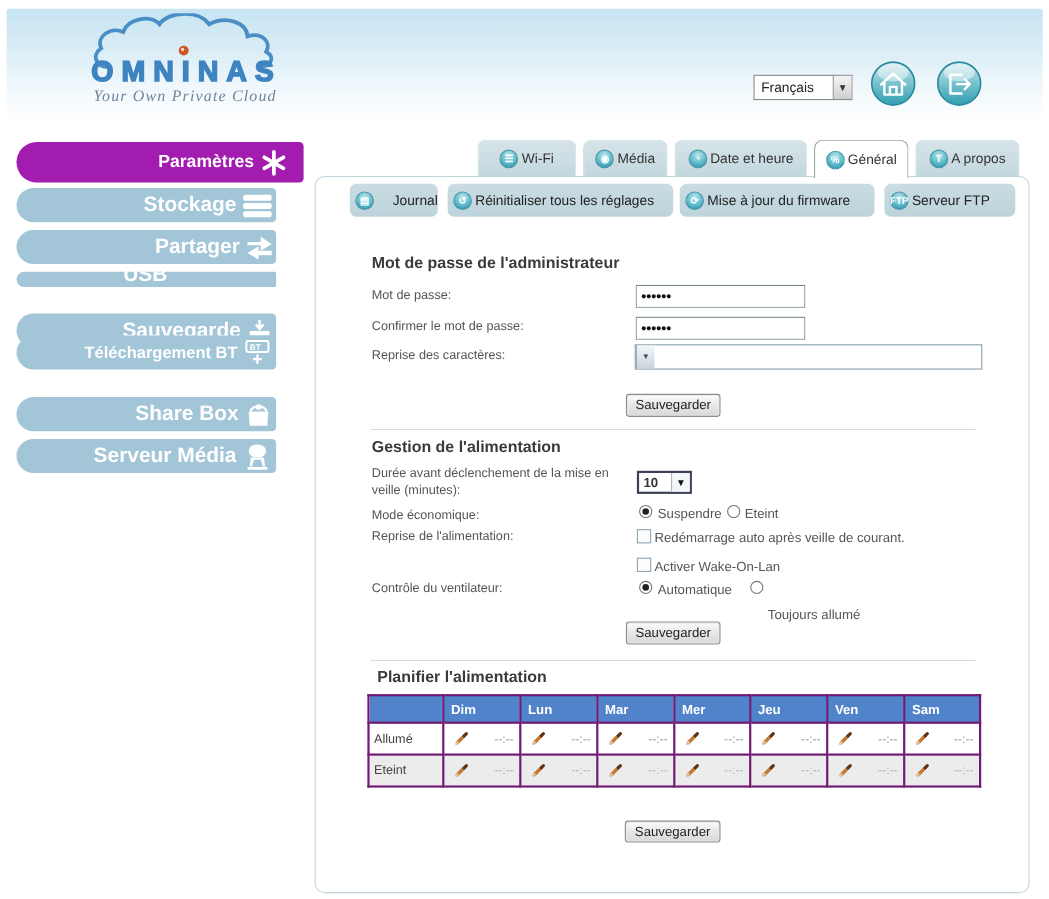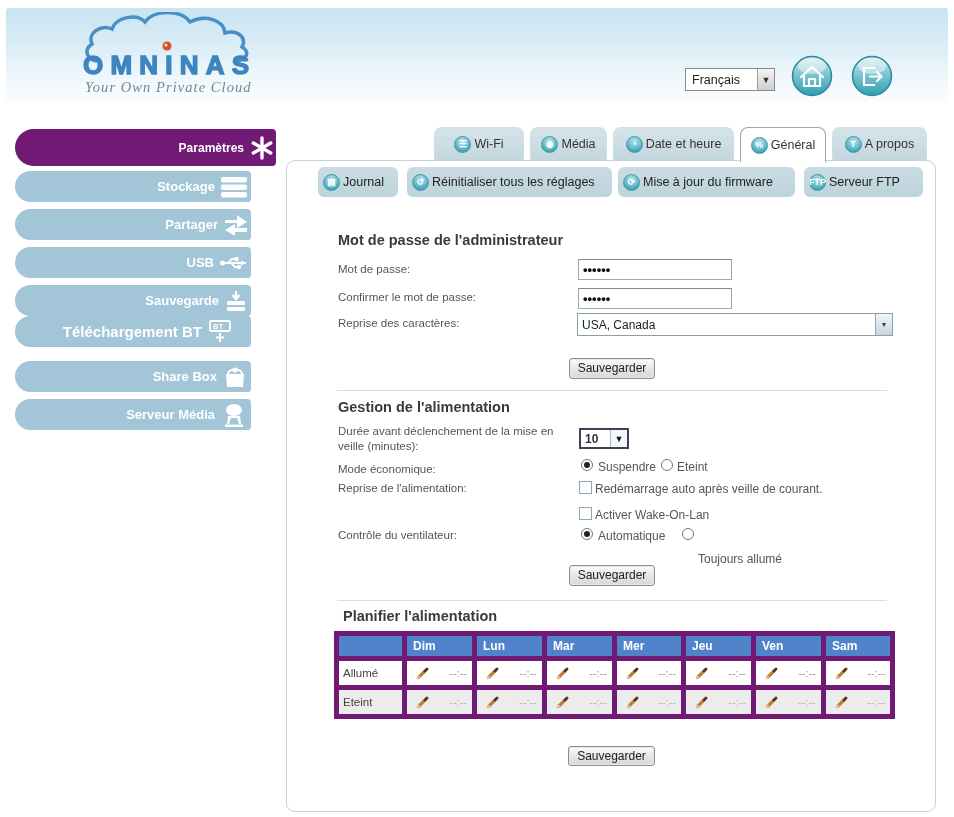--- a/index.html
+++ b/index.html
@@ -8,21 +8,21 @@
 
 
 #hdr { left:6px; top:8px; width:942px; height:97px; background:linear-gradient(#c7e4f2 0%, #d8ecf6 35%, #eef7fb 70%, #fdfeff 100%); border-radius:3px 3px 0 0; }
 
 
 .winsel { background:#fff; border:1px solid #8a8a8a; display:flex; align-items:center; }
 .winsel .txt { flex:1; padding-left:6px; font-size:12.5px; color:#222; }
 .winsel .arr { width:17px; align-self:stretch; background:linear-gradient(#f4f4f4,#cfcfcf); border-left:1px solid #9a9a9a; display:flex; align-items:center; justify-content:center; font-size:7px; color:#333; }
 
 
-.sbtn { position:absolute; left:15px; color:#fff; font-weight:bold; display:flex; align-items:center; justify-content:flex-end; background:#a2c5d8; border-radius:16px 4px 4px 16px; font-size:13px; }
+.sbtn { position:absolute; left:15px; color:#fff; font-weight:bold; display:flex; align-items:center; justify-content:flex-end; background:#a2c5d8; border-radius:16px 4px 4px 16px; font-size:19px; }
 .sbtn .lab { white-space:nowrap; }
 .sbtn svg { margin-left:5px; }
 
 
 #panel { left:286px; top:160px; width:650px; height:652px; background:#fff; border:1px solid #c3d3dc; border-radius:9px; }
 
 
 .ttab { position:absolute; height:33px; top:127px; background:linear-gradient(#d6e4e9 0%, #c3d7de 100%); border:1px solid #cfe0e5; border-bottom:none; border-radius:8px 8px 0 0; display:flex; align-items:center; justify-content:center; font-size:12.5px; color:#333; z-index:3; }
 .ttab.sel { background:#fff; border:1px solid #9aa7ad; border-bottom:none; height:35px; z-index:4; }
 .ttab .cico { margin-right:3px; }
@@ -42,21 +42,21 @@
 .selbox .arr { width:17px; align-self:stretch; background:linear-gradient(#f2f6f8,#c9d4da); border-left:1px solid #93a5ae; display:flex; align-items:center; justify-content:center; font-size:7px; color:#345; }
 .btn { position:absolute; background:linear-gradient(#fdfdfd,#e8e8e8 45%,#d8d8d8); border:1px solid #8d8d8d; border-radius:3px; font-size:12px; color:#222; text-align:center; box-shadow:0 0 0 1px #e8e8e8 inset; }
 .hr { position:absolute; height:1px; background:#d4dde2; }
 .radio { position:absolute; width:12px; height:12px; border-radius:50%; border:1px solid #777; background:#fff; }
 .radio.on::after { content:""; position:absolute; left:2px; top:2px; width:6px; height:6px; border-radius:50%; background:#222; }
 .check { position:absolute; width:13px; height:13px; border:1px solid #8fa6b5; background:#fdfdfd; }
 .ctext { position:absolute; font-size:12px; color:#555; }
 
 
 #ptable { position:absolute; left:334px; top:631px; width:556px; border-collapse:collapse; table-layout:fixed; }
-#ptable th, #ptable td { border:5px solid #701a75; overflow:hidden; }
+#ptable th, #ptable td { border:2px solid #701a75; overflow:hidden; }
 #ptable th { background:#5083c9; color:#fff; font-size:12px; font-weight:bold; text-align:left; padding-left:6px; height:25px; }
 #ptable td { height:29px; font-size:11.5px; color:#444; }
 #ptable .rlab { padding-left:4px; }
 .cellc { display:flex; align-items:center; justify-content:space-between; padding:0 5px 0 8px; }
 .dash { color:#999; font-size:11px; }
 .tr2 td { background:#ececec; }
 .tr2 .dash { color:#b5b5b5; }
 </style>
 </head>
 <body>
@@ -88,21 +88,21 @@
   <path d="M10 22 L21 12 L32 22 M13 20 L13 31 L29 31 L29 20 M18 31 L18 24 L24 24 L24 31" fill="none" stroke="#fff" stroke-width="2.2" stroke-linejoin="round" stroke-linecap="round"></path>
 </svg>
 
 <svg class="abs" style="left:851px; top:55px;" width="42" height="42" viewBox="0 0 42 42">
   <circle cx="21" cy="21" r="19.5" fill="url(#tealg)" stroke="#2a8a9e" stroke-width="1.5"></circle>
   <ellipse cx="21" cy="11" rx="14" ry="8" fill="#ffffff" opacity="0.45"></ellipse>
   <path d="M24 13 L13 13 L13 30 L24 30" fill="none" stroke="#fff" stroke-width="2.2" stroke-linejoin="round"></path>
   <path d="M19 21.5 L30 21.5 M26 17 L30.5 21.5 L26 26" fill="none" stroke="#fff" stroke-width="2.2" stroke-linecap="round" stroke-linejoin="round"></path>
 </svg>
 
-<div class="sbtn" style="top:129px; height:37px; width:261px; background:#701a75; border-radius:19px 4px 4px 19px; font-size:12px; padding-right:1px;">
+<div class="sbtn" style="top:129px; height:37px; width:261px; background:#a21caf; border-radius:19px 4px 4px 19px; font-size:16px; padding-right:14px;">
   <span class="lab">Paramètres</span>
   <svg width="26" height="26" viewBox="0 0 26 26">
       <g stroke="#fff" stroke-width="3.4" stroke-linecap="round">
         <line x1="13" y1="3" x2="13" y2="23"></line>
         <line x1="4.3" y1="8" x2="21.7" y2="18"></line>
         <line x1="21.7" y1="8" x2="4.3" y2="18"></line>
       </g>
     </svg>
 </div>
 <div class="sbtn" style="top:171px; height:31px; width:236px; padding-right:3px;">
@@ -117,21 +117,21 @@
 </div>
 <div class="sbtn" style="top:209px; height:31px; width:236px; padding-right:2px;">
   <span class="lab">Partager</span>
   <svg width="26" height="24" viewBox="0 0 26 24">
       <g fill="#fff">
         <path d="M2 8 L14 8 L14 3 L24 10 L14 16 L14 11 L2 11 Z" transform="translate(0,-1)"></path>
         <path d="M24 14 L12 14 L12 10 L2 16 L12 22 L12 18 L24 18 Z" transform="translate(0,1)"></path>
       </g>
     </svg>
 </div>
-<div class="sbtn" style="top:247px; height:31px; width:236px; padding-right:2px;">
+<div class="sbtn" style="top:247px; height:14px; width:236px; padding-right:2px;flex-direction:column;">
   <span class="lab">USB</span>
   <svg width="30" height="20" viewBox="0 0 30 20">
       <g stroke="#fff" fill="#fff">
         <line x1="2" y1="10" x2="27" y2="10" stroke-width="2"></line>
         <circle cx="3.5" cy="10" r="2.5" stroke="none"></circle>
         <path d="M27 10 L22 7.5 L22 12.5 Z" stroke="none"></path>
         <path d="M9 10 L13 6 L16 6" fill="none" stroke-width="1.8"></path>
         <rect x="15.5" y="4" width="4" height="4" stroke="none"></rect>
         <path d="M12 10 L16 14 L19 14" fill="none" stroke-width="1.8"></path>
         <circle cx="20" cy="14" r="2.2" stroke="none"></circle>
@@ -141,21 +141,21 @@
 <div class="sbtn" style="top:285px; height:31px; width:236px; padding-right:3px;">
   <span class="lab">Sauvegarde</span>
   <svg width="24" height="24" viewBox="0 0 24 24">
       <g fill="#fff">
         <path d="M12 2 L12 9 M8.5 6 L12 10 L15.5 6" fill="none" stroke="#fff" stroke-width="2.4"></path>
         <rect x="3" y="12" width="18" height="4" rx="1"></rect>
         <rect x="3" y="18" width="18" height="4" rx="1"></rect>
       </g>
     </svg>
 </div>
-<div class="sbtn" style="top:316px; height:31px; width:236px; font-size:15px; padding-right:18px;">
+<div class="sbtn" style="top:305px; height:31px; width:236px; font-size:15px; padding-right:4px;">
   <span class="lab">Téléchargement BT</span>
   <svg width="26" height="26" viewBox="0 0 26 26">
       <g fill="#fff" stroke="#fff">
         <rect x="3" y="2" width="20" height="10" rx="1.5" fill="none" stroke-width="1.8"></rect>
         <text x="6" y="10" font-size="7.5" stroke="none" font-weight="bold" font-family="Liberation Sans">BT</text>
         <line x1="13" y1="14" x2="13" y2="23" stroke-width="2"></line>
         <line x1="9" y1="18.5" x2="17" y2="18.5" stroke-width="2"></line>
       </g>
     </svg>
 </div>
@@ -198,21 +198,21 @@
     <span class="cico">%</span>
     <span>Général</span>
   </div>
 <div class="ttab" style="left:832px; width:95px;">
     <span class="cico">T</span>
     <span>A propos</span>
   </div>
 
 <div class="stab" style="left:318px; width:80px;">
     <span class="cico">▤</span>
-    <span style="margin-left:3px;">Journal</span>
+    <span style="margin-left:17px;">Journal</span>
   </div>
 <div class="stab" style="left:407px; width:205px;">
     <span class="cico">↺</span>
     <span style="margin-left:3px;">Réinitialiser tous les réglages</span>
   </div>
 <div class="stab" style="left:618px; width:177px;">
     <span class="cico">⟳</span>
     <span style="margin-left:3px;">Mise à jour du firmware</span>
   </div>
 <div class="stab" style="left:804px; width:119px;">
@@ -220,21 +220,20 @@
     <span style="margin-left:3px;">Serveur FTP</span>
   </div>
 
 <div class="h2" style="left:338px; top:232px;">Mot de passe de l'administrateur</div>
 <div class="flab" style="left:338px; top:263px;">Mot de passe:</div>
 <div class="inp" style="left:578px; top:259px; width:154px; height:21px;">••••••</div>
 <div class="flab" style="left:338px; top:291px;">Confirmer le mot de passe:</div>
 <div class="inp" style="left:578px; top:288px; width:154px; height:21px;">••••••</div>
 <div class="flab" style="left:338px; top:317px;">Reprise des caractères:</div>
 <div class="selbox" style="left:577px; top:313px; width:316px; height:23px;">
-    <span class="txt">USA, Canada</span>
     <span class="arr">▼</span>
   </div>
 <div class="btn" style="left:569px; top:358px; width:86px; height:21px; line-height:19px;">Sauvegarder</div>
 <div class="hr" style="left:337px; top:390px; width:550px;"></div>
 
 <div class="h2" style="left:338px; top:399px;">Gestion de l'alimentation</div>
 <div class="flab" style="left:338px; top:424px; width:228px; line-height:14.5px;">Durée avant déclenchement de la mise en veille (minutes):</div>
 <div class="selbox" style="left:579px; top:428px; width:50px; height:21px; border:2px solid #3c4254;">
     <span class="txt" style="font-weight:bold;color:#333;">10</span>
     <span class="arr" style="background:#f4f7f9;border-left:1px solid #aab8c0;color:#111;font-size:9px;">▼</span>

